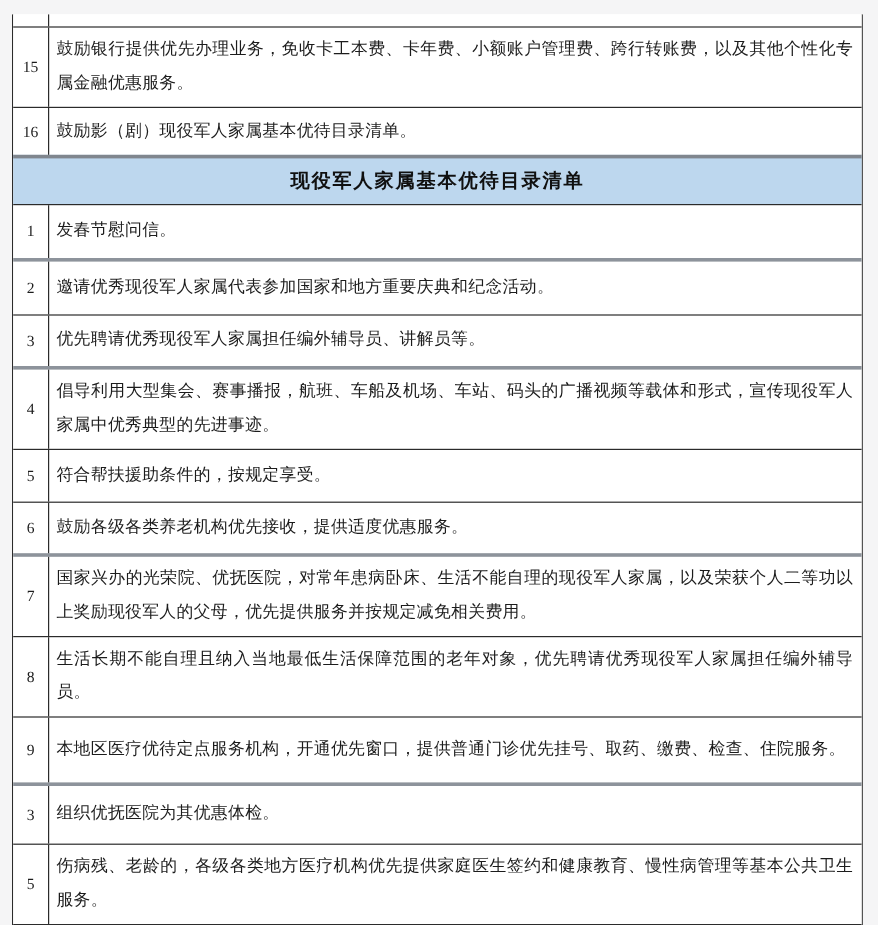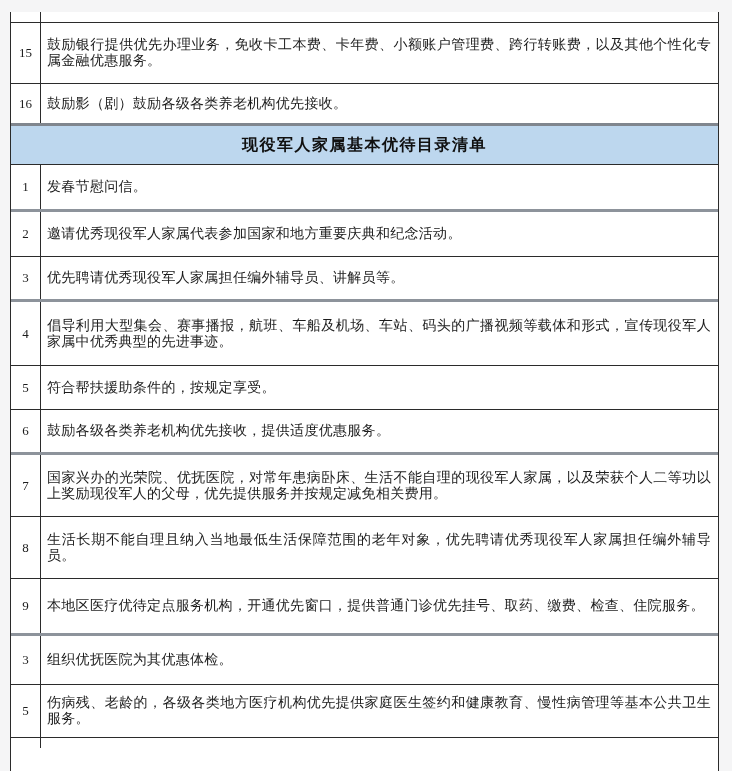--- a/index.html
+++ b/index.html
@@ -31,21 +31,21 @@
     border-right:1px solid #2b2b2b;
     display:flex;align-items:center;justify-content:center;
     font-size:13px;
     box-sizing:border-box;
   }
   .txt{
     flex:1;
     display:flex;align-items:center;
     padding:5px 7px 5px 6px;
     font-size:14px;
-    line-height:16px;
+    line-height:28px;
     letter-spacing:0.3px;
     text-align:justify;
     box-sizing:border-box;
   }
   .header-row{
     display:flex;align-items:center;justify-content:flex-start;
     border-top:3px solid #80868e;
     background:#bdd7ee;
     box-sizing:border-box;
   }
@@ -67,21 +67,21 @@
     <div class="txt"></div>
   </div>
 
   <div class="row" style="min-height:61px">
     <div class="num">15</div>
     <div class="txt">鼓励银行提供优先办理业务，免收卡工本费、卡年费、小额账户管理费、跨行转账费，以及其他个性化专属金融优惠服务。</div>
   </div>
 
   <div class="row" style="min-height:40px">
     <div class="num">16</div>
-    <div class="txt">鼓励影（剧）鼓励各级各类养老机构优先接收。</div>
+    <div class="txt">鼓励影（剧）现役军人家属基本优待目录清单。</div>
   </div>
 
   <div class="header-row" style="min-height:41px">
     <div class="header-title">现役军人家属基本优待目录清单</div>
   </div>
 
   <div class="row" style="min-height:45px">
     <div class="num">1</div>
     <div class="txt">发春节慰问信。</div>
   </div>

